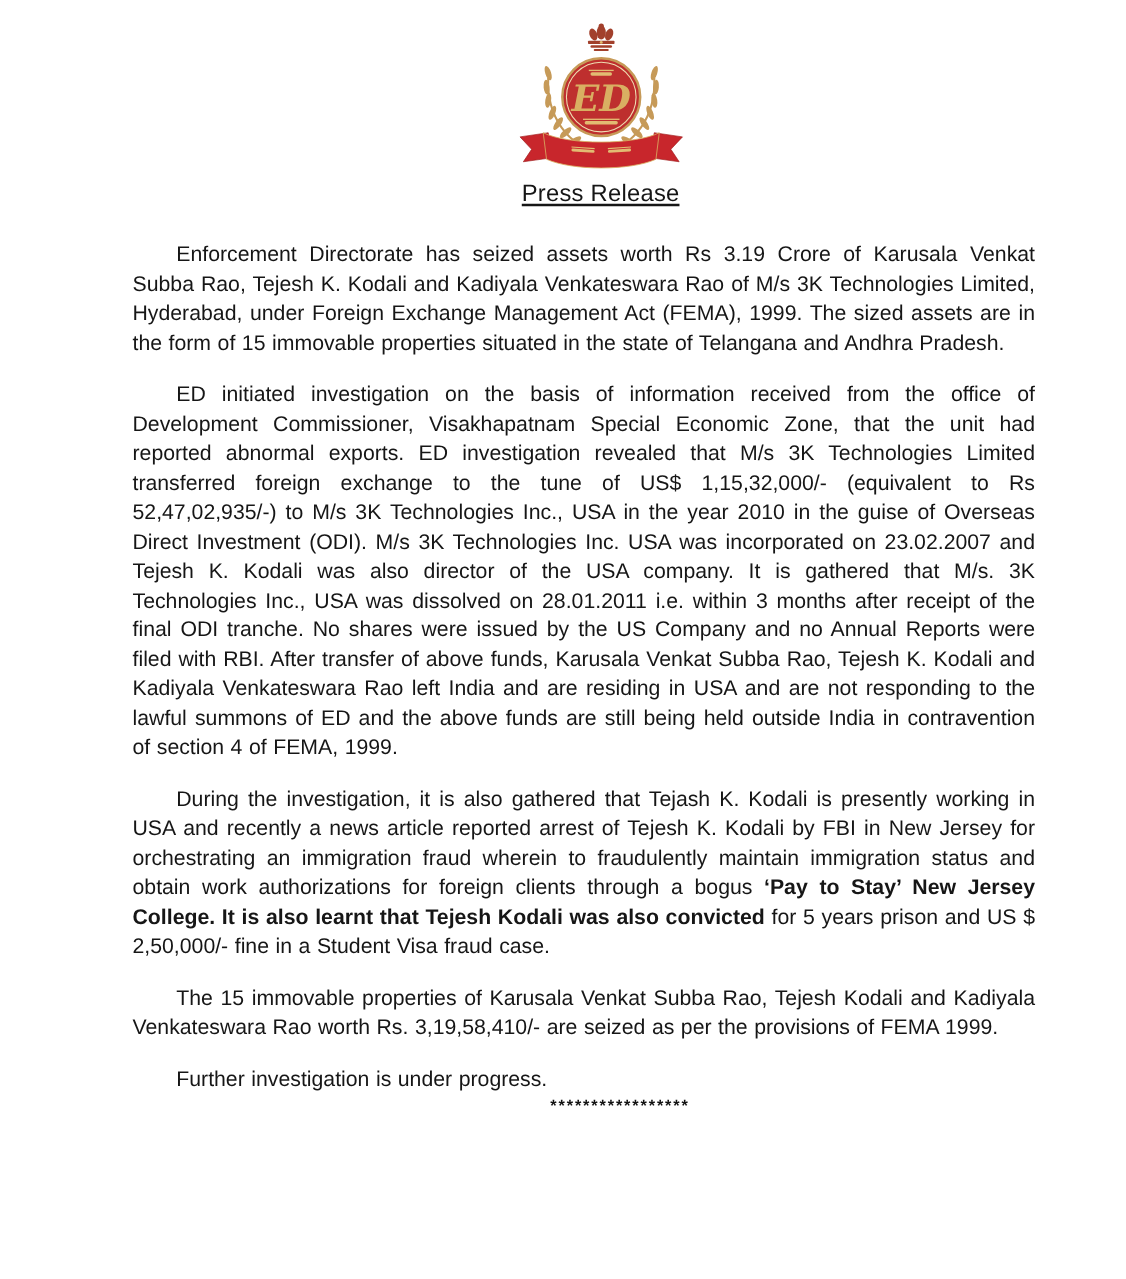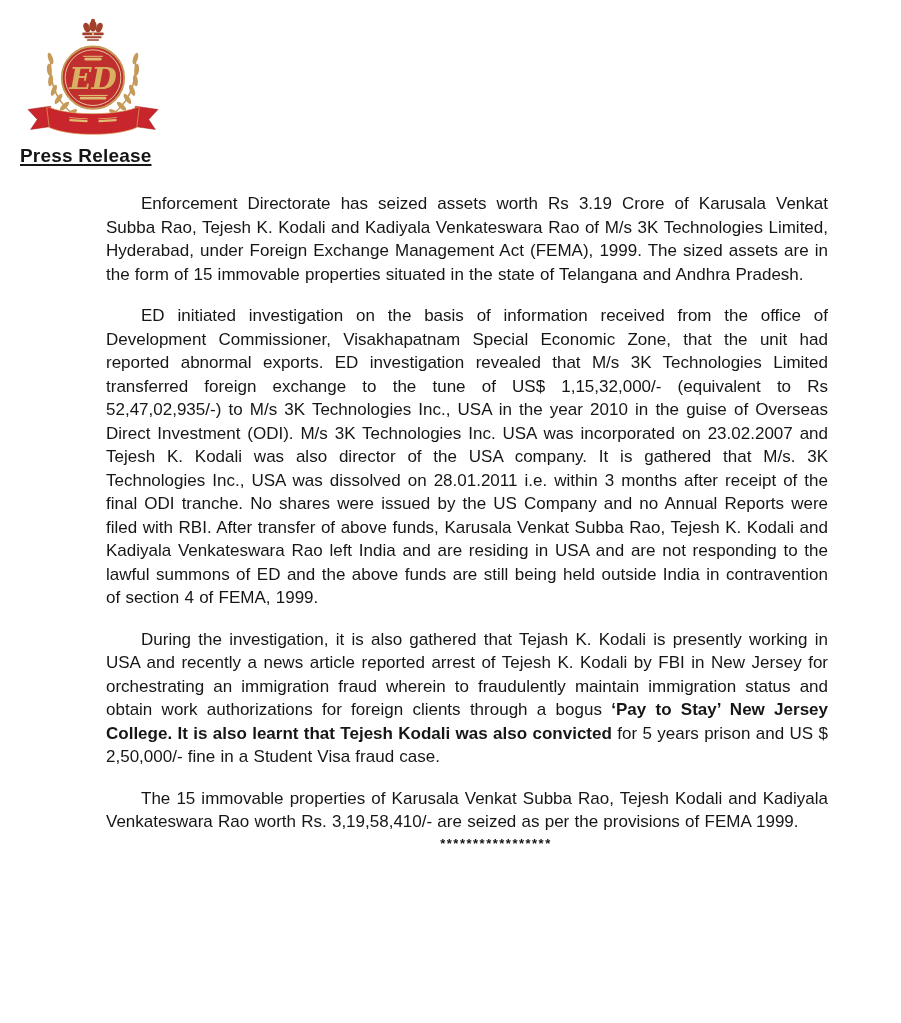--- a/index.html
+++ b/index.html
@@ -13,27 +13,28 @@
     position: relative;
     width: 901px;
     height: 1023px;
     background: #ffffff;
     overflow: hidden;
   }
   
   .doc-header {
     padding-top: 16px;
     padding-left: 20px;  
-    text-align: left;
+    text-align: center;
+    margin-left: 40px;
   }
   .emblem { line-height: 0; }
   .emblem svg { width: 146px; height: 126px; }
 
   .doc-title, .doc-date {
-    font-weight: bold;
+    font-weight: normal;
     font-size: 19px;
     line-height: 21px;
     text-decoration: underline;
     text-decoration-thickness: 2px;
     text-underline-offset: 2px;
     letter-spacing: 0.2px;
   }
   .doc-title { margin-top: 3px; }
 
   
@@ -139,17 +140,18 @@
     </div>
     <div class="doc-title">Press Release</div>
   </header>
 
   <main class="doc-body">
     <div id="paragraphs">
         <p class="para"><span>Enforcement Directorate has seized assets worth Rs 3.19 Crore of Karusala Venkat Subba Rao, Tejesh K. Kodali and Kadiyala Venkateswara Rao of M/s 3K Technologies Limited, Hyderabad, under Foreign Exchange Management Act (FEMA), 1999. The sized assets are in the form of 15 immovable properties situated in the state of Telangana and Andhra Pradesh.</span></p>
         <p class="para"><span>ED initiated investigation on the basis of information received from the office of Development Commissioner, Visakhapatnam Special Economic Zone, that the unit had reported abnormal exports. ED investigation revealed that M/s 3K Technologies Limited transferred foreign exchange to the tune of US$ 1,15,32,000/- (equivalent to Rs 52,47,02,935/-) to M/s 3K Technologies Inc., USA in the year 2010 in the guise of Overseas Direct Investment (ODI). M/s 3K Technologies Inc. USA was incorporated on 23.02.2007 and Tejesh K. Kodali was also director of the USA company. It is gathered that M/s. 3K Technologies Inc., USA was dissolved on 28.01.2011 i.e. within 3 months after receipt of the final ODI tranche. No shares were issued by the US Company and no Annual Reports were filed with RBI. After transfer of above funds, Karusala Venkat Subba Rao, Tejesh K. Kodali and Kadiyala Venkateswara Rao left India and are residing in USA and are not responding to the lawful summons of ED and the above funds are still being held outside India in contravention of section 4 of FEMA, 1999.</span></p>
         <p class="para"><span>During the investigation, it is also gathered that Tejash K. Kodali is presently working in USA and recently a news article reported arrest of Tejesh K. Kodali by FBI in New Jersey for orchestrating an immigration fraud wherein to fraudulently maintain immigration status and obtain work authorizations for foreign clients through a bogus </span><span class="seg-bold">‘Pay to Stay’ New Jersey College. It is also learnt that Tejesh Kodali was also convicted </span><span>for 5 years prison and US $ 2,50,000/- fine in a Student Visa fraud case.</span></p>
         <p class="para"><span>The 15 immovable properties of Karusala Venkat Subba Rao, Tejesh Kodali and Kadiyala Venkateswara Rao worth Rs. 3,19,58,410/- are seized as per the provisions of FEMA 1999.</span></p>
+        <p class="para"><span>Further investigation is under progress.</span></p>
       </div>
     <div class="separator">*****************</div>
   </main>
 
 </div>
 
 </body></html>

